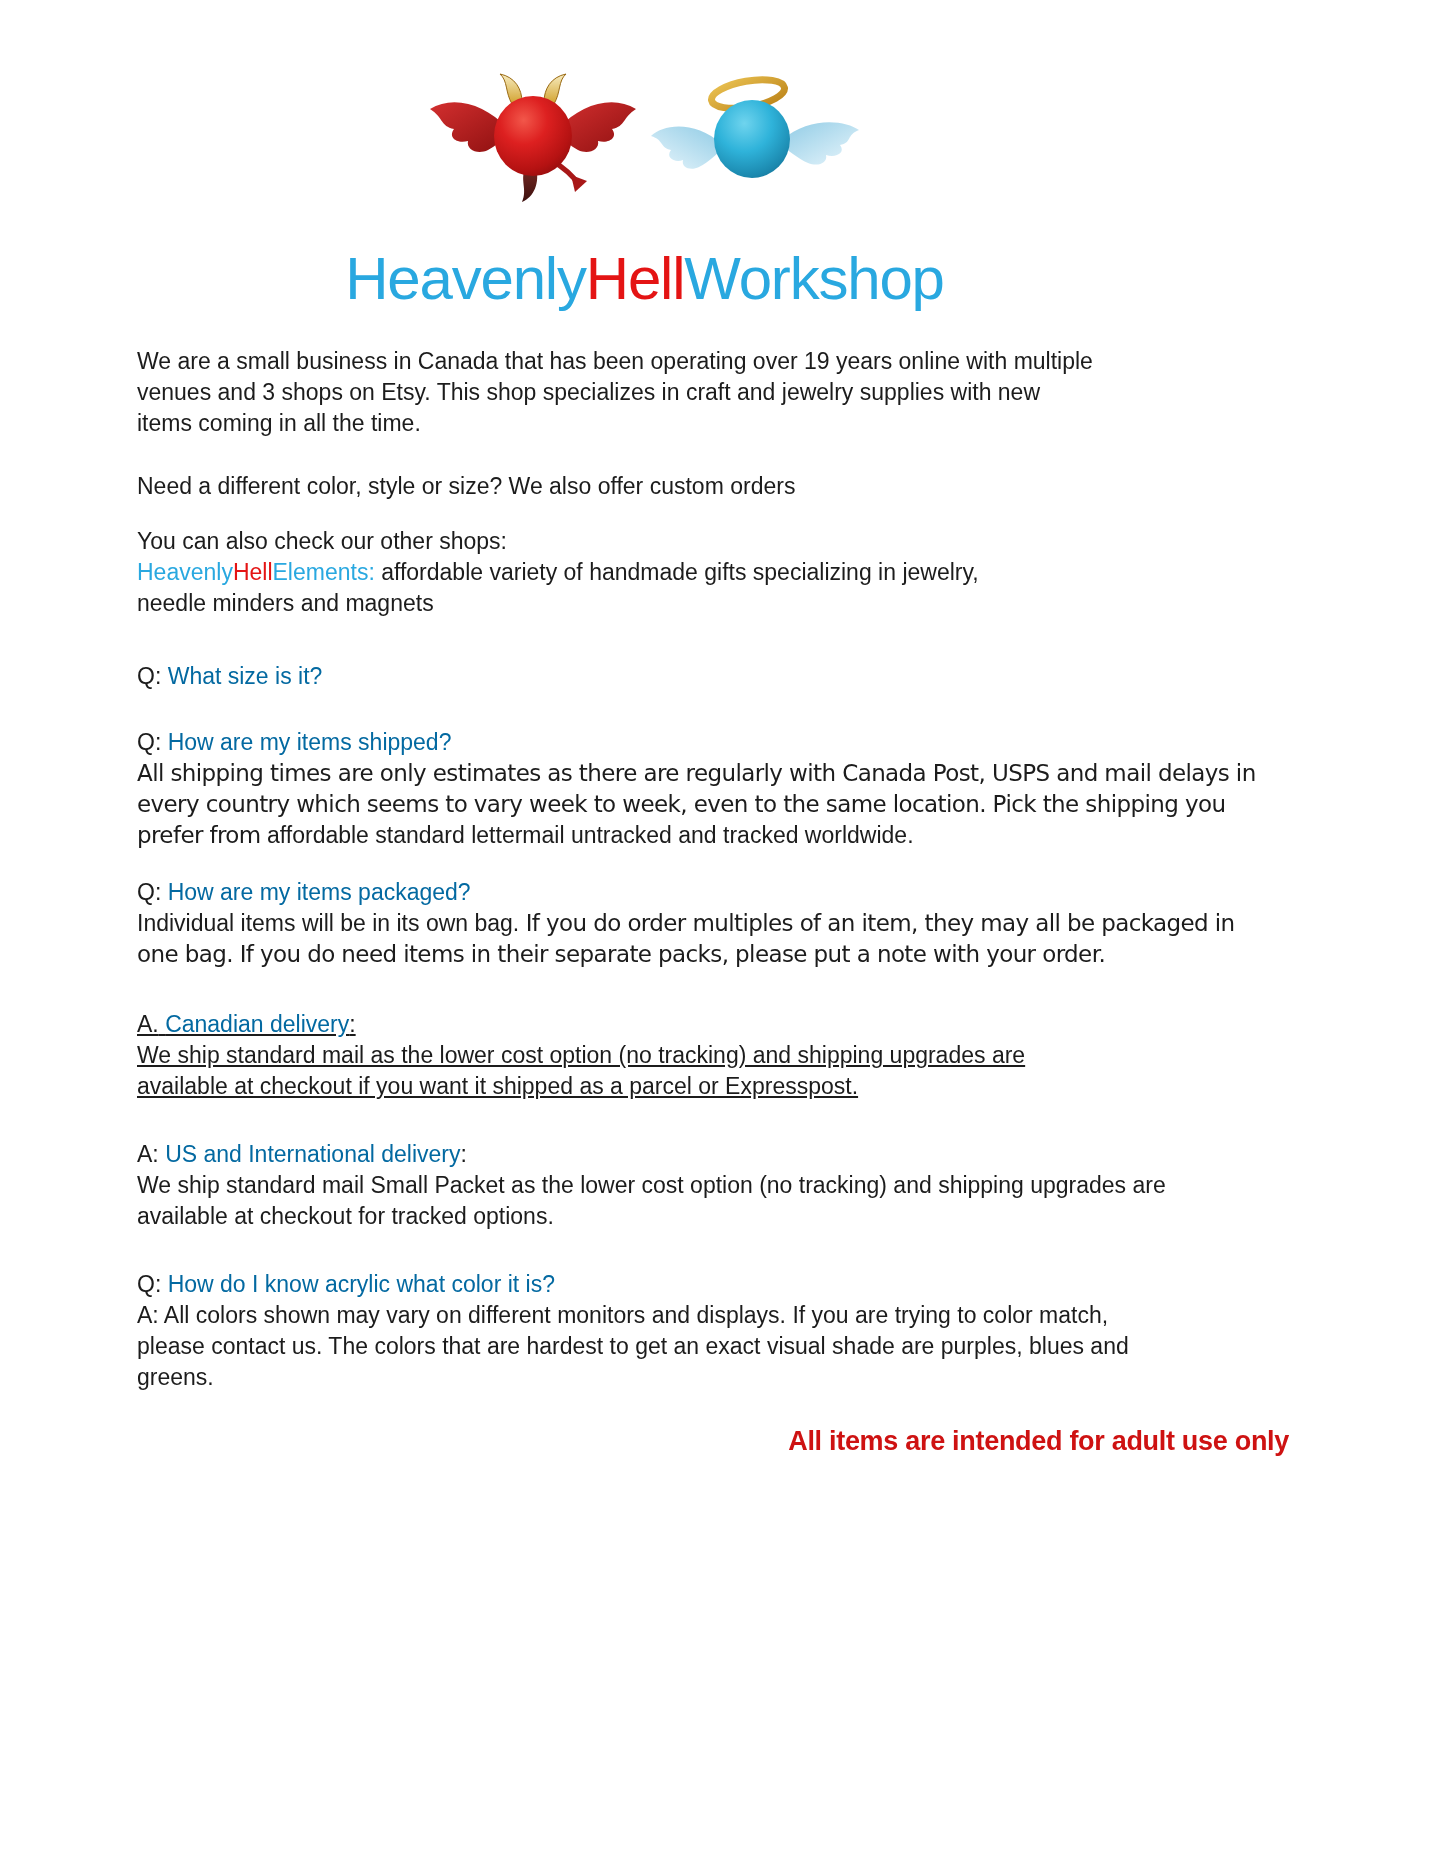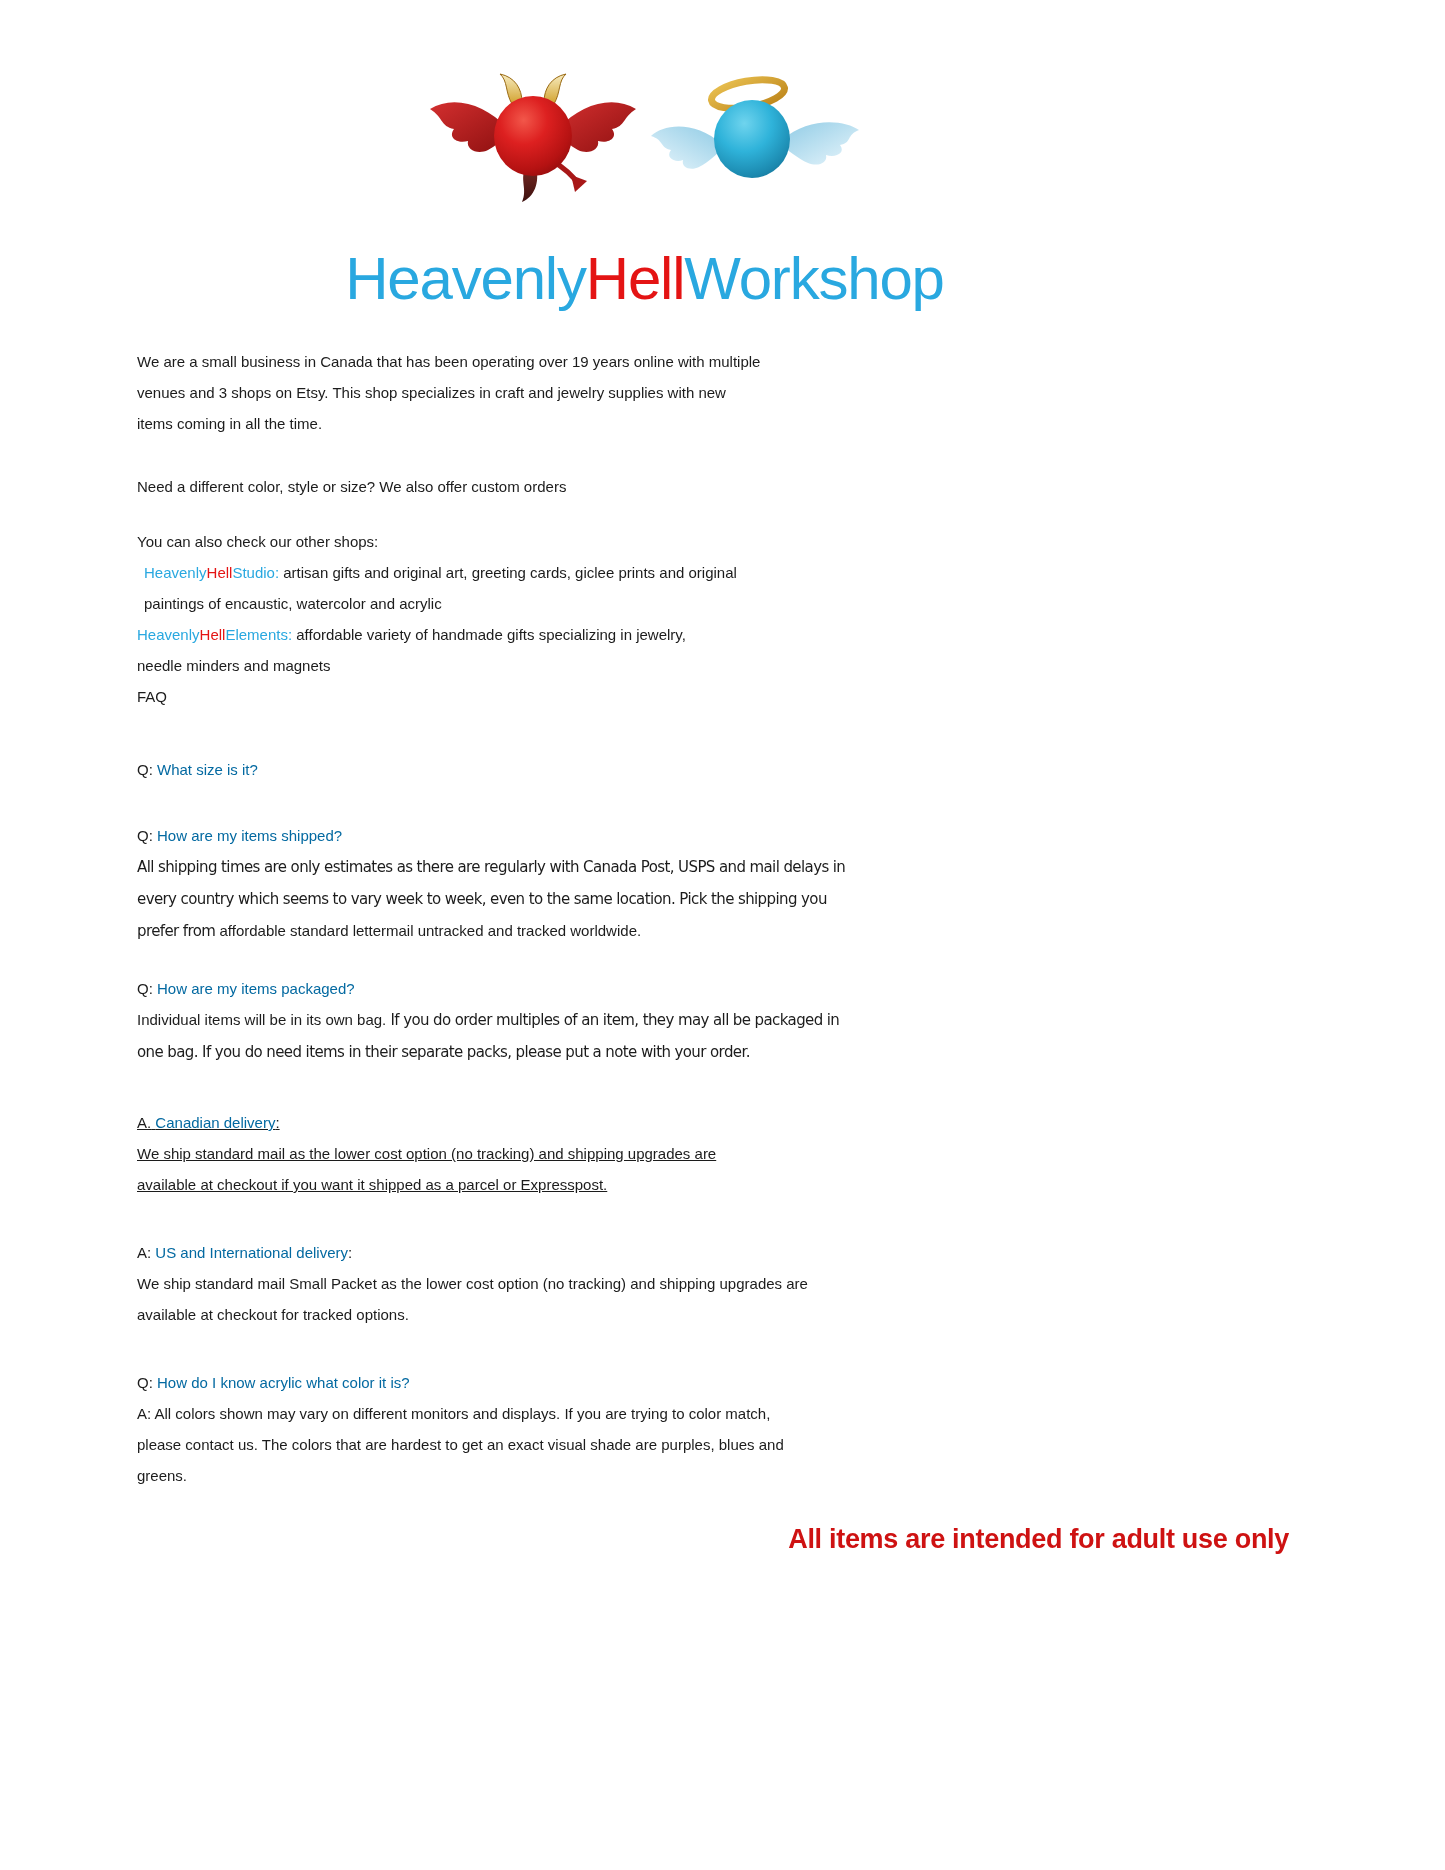--- a/index.html
+++ b/index.html
@@ -8,21 +8,21 @@
     font-family:"Liberation Sans","DejaVu Sans",sans-serif;color:#1c1c1c;
     overflow:hidden;
   }
   .logo{width:440px;height:150px;margin:68px auto 0;}
   .title{
     margin:28px 0 0;text-align:center;font-size:60px;font-weight:400;
     letter-spacing:-1.2px;line-height:66px;
   }
   .blue{color:#29a8e0;}
   .red{color:#e41414;}
-  .content{margin:34px 0 0 137px;width:1300px;font-size:15px;line-height:31px;}
+  .content{margin:34px 0 0 137px;width:1300px;font-size:23px;line-height:31px;}
   .para{margin:0;}
   .p-intro{margin-bottom:32px;}
   .p-custom{margin-bottom:24px;}
   .p-shops{margin-bottom:42px;}
   .p-size{margin-bottom:35px;}
   .p-pack{margin-bottom:39px;}
   .p-ship{margin-bottom:26px;}
   .p-can{margin-bottom:37px;text-decoration:underline;}
   .p-us{margin-bottom:37px;}
   .p-color{margin-bottom:33px;}
@@ -108,25 +108,22 @@
   <div class="content">
 
     <p class="para ml p-intro">We are a small business in Canada that has been operating over 19 years online with multiple
 venues and 3 shops on Etsy. This shop specializes in craft and jewelry supplies with new
 items coming in all the time.</p>
 
     <p class="para p-custom">Need a different color, style or size? We also offer custom orders</p>
 
     <p class="para p-shops">
         <span class="blk">You can also check our other shops:</span>
-        <span class="blk indent"><span class="shoplink"><span class="blue">Heavenly</span><span class="red">Hell</span><span class="blue">Studio:</span></span><span class="ml"> artisan gifts and original art, greeting cards, giclee prints and original
-paintings of encaustic, watercolor and acrylic</span></span>
         <span class="blk"><span class="shoplink"><span class="blue">Heavenly</span><span class="red">Hell</span><span class="blue">Elements:</span></span><span class="ml"> affordable variety of handmade gifts specializing in jewelry,
 needle minders and magnets</span></span>
-        <span class="blk">FAQ</span>
       </p>
 
     <p class="para p-size">
         <span class="blk"><span>Q:</span> <span class="qred">What size is it?</span></span>
       </p>
 
     <p class="para p-ship">
         <span class="blk"><span>Q:</span> <span class="qred">How are my items shipped?</span></span>
         <span class="blk"><span class="ml em">All shipping times are only estimates as there are regularly with Canada Post, USPS and mail delays in
 every country which seems to vary week to week, even to the same location. Pick the shipping you

